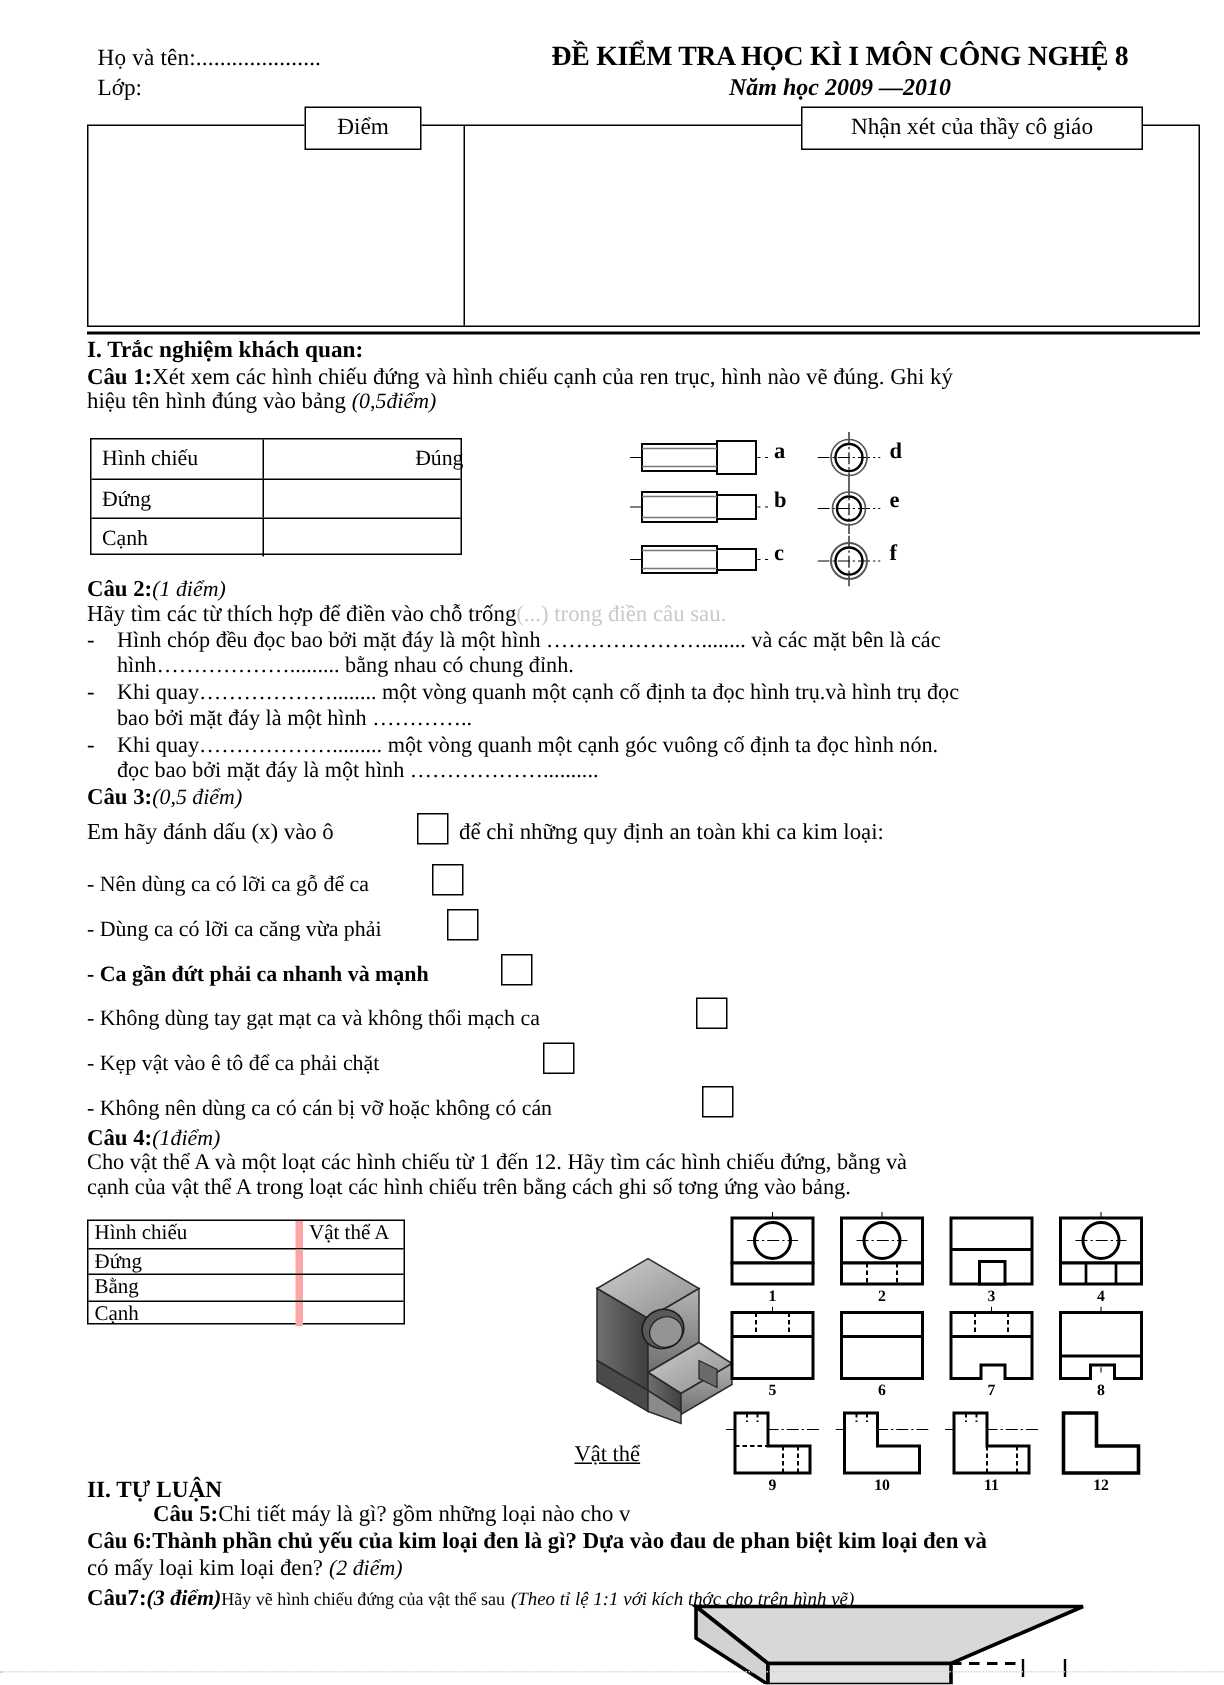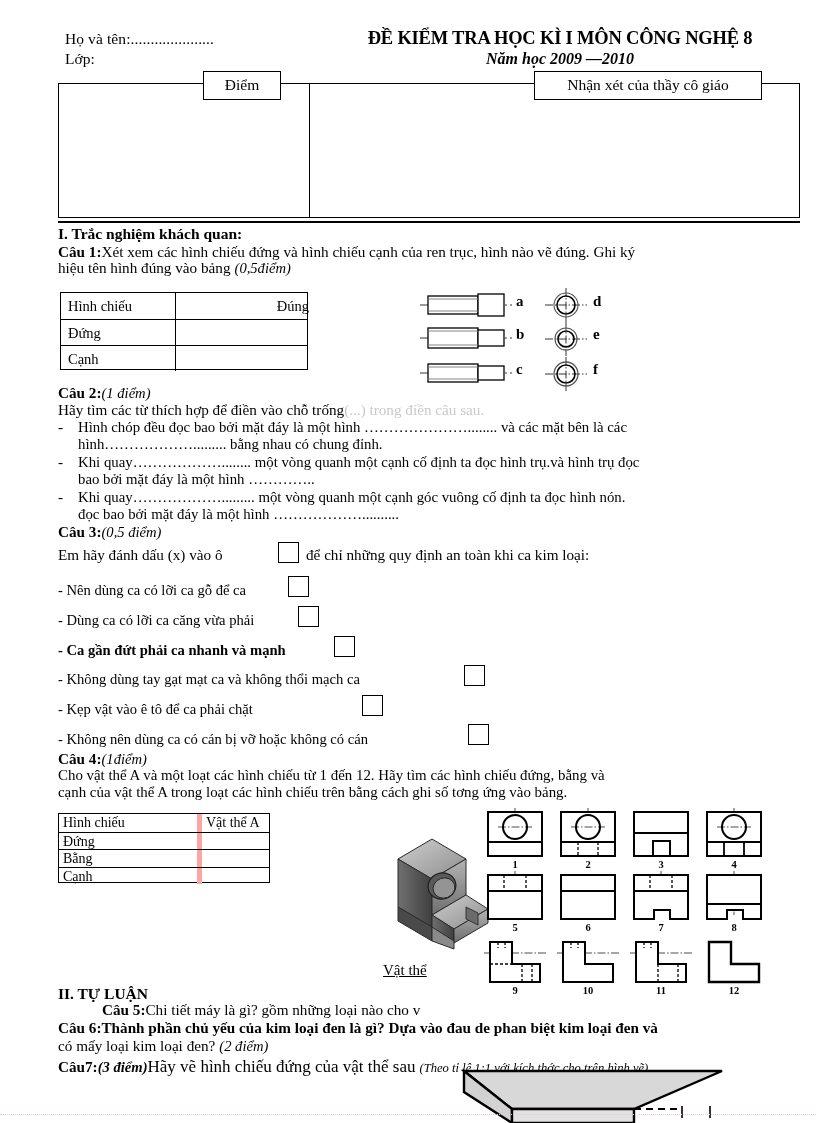--- a/index.html
+++ b/index.html
@@ -422,21 +422,21 @@
 
   <div style="position:absolute;left:58px;top:1019px;">
     <span class="b" style="font-size:15.2px;">Câu 6:</span><span style="font-size:15.2px;font-weight:bold;">Thành phần chủ yếu của kim loại đen là gì? Dựa vào đau   de phan biệt kim loại đen và</span>
   </div>
   <div style="position:absolute;left:58px;top:1037px;">
     <span style="font-size:15.2px;">có mấy loại kim loại đen?</span>
     <span class="it" style="font-size:14.6px;">(2 điểm)</span>
   </div>
 
   <div style="position:absolute;left:58px;top:1057px;white-space:nowrap;">
-    <span class="b" style="font-size:15.2px;">Câu7:</span><span class="b it" style="font-size:14.6px;">(3 điểm)</span><span style="font-size:17px;text-align:right;">Hãy vẽ hình chiếu đứng của vật thể  sau</span>
+    <span class="b" style="font-size:15.2px;">Câu7:</span><span class="b it" style="font-size:14.6px;">(3 điểm)</span><span style="font-size:12px;text-align:right;">Hãy vẽ hình chiếu đứng của vật thể  sau</span>
     <span class="it" style="font-size:12.6px;">(Theo tỉ lệ 1:1 với kích thớc   cho trên hình vẽ)</span>
   </div>
 
   <div class="slab">
     <svg width="396" height="55" viewBox="0 0 396 55">
       <polygon points="44,3 302,3 214,41 92,41" fill="#d8d8d8" stroke="#000" stroke-width="2.4"></polygon>
       <polygon points="44,3 92,41 92,55 44,24" fill="#d2d2d2" stroke="#000" stroke-width="2.4"></polygon>
       <polygon points="92,41 214,41 214,55 92,55" fill="#e2e2e2" stroke="#000" stroke-width="2.4"></polygon>
       <line x1="214" y1="41" x2="262" y2="41" stroke="#000" stroke-width="2" stroke-dasharray="7,5"></line>
       <line x1="262" y1="38" x2="262" y2="50" stroke="#000" stroke-width="1.6"></line>

